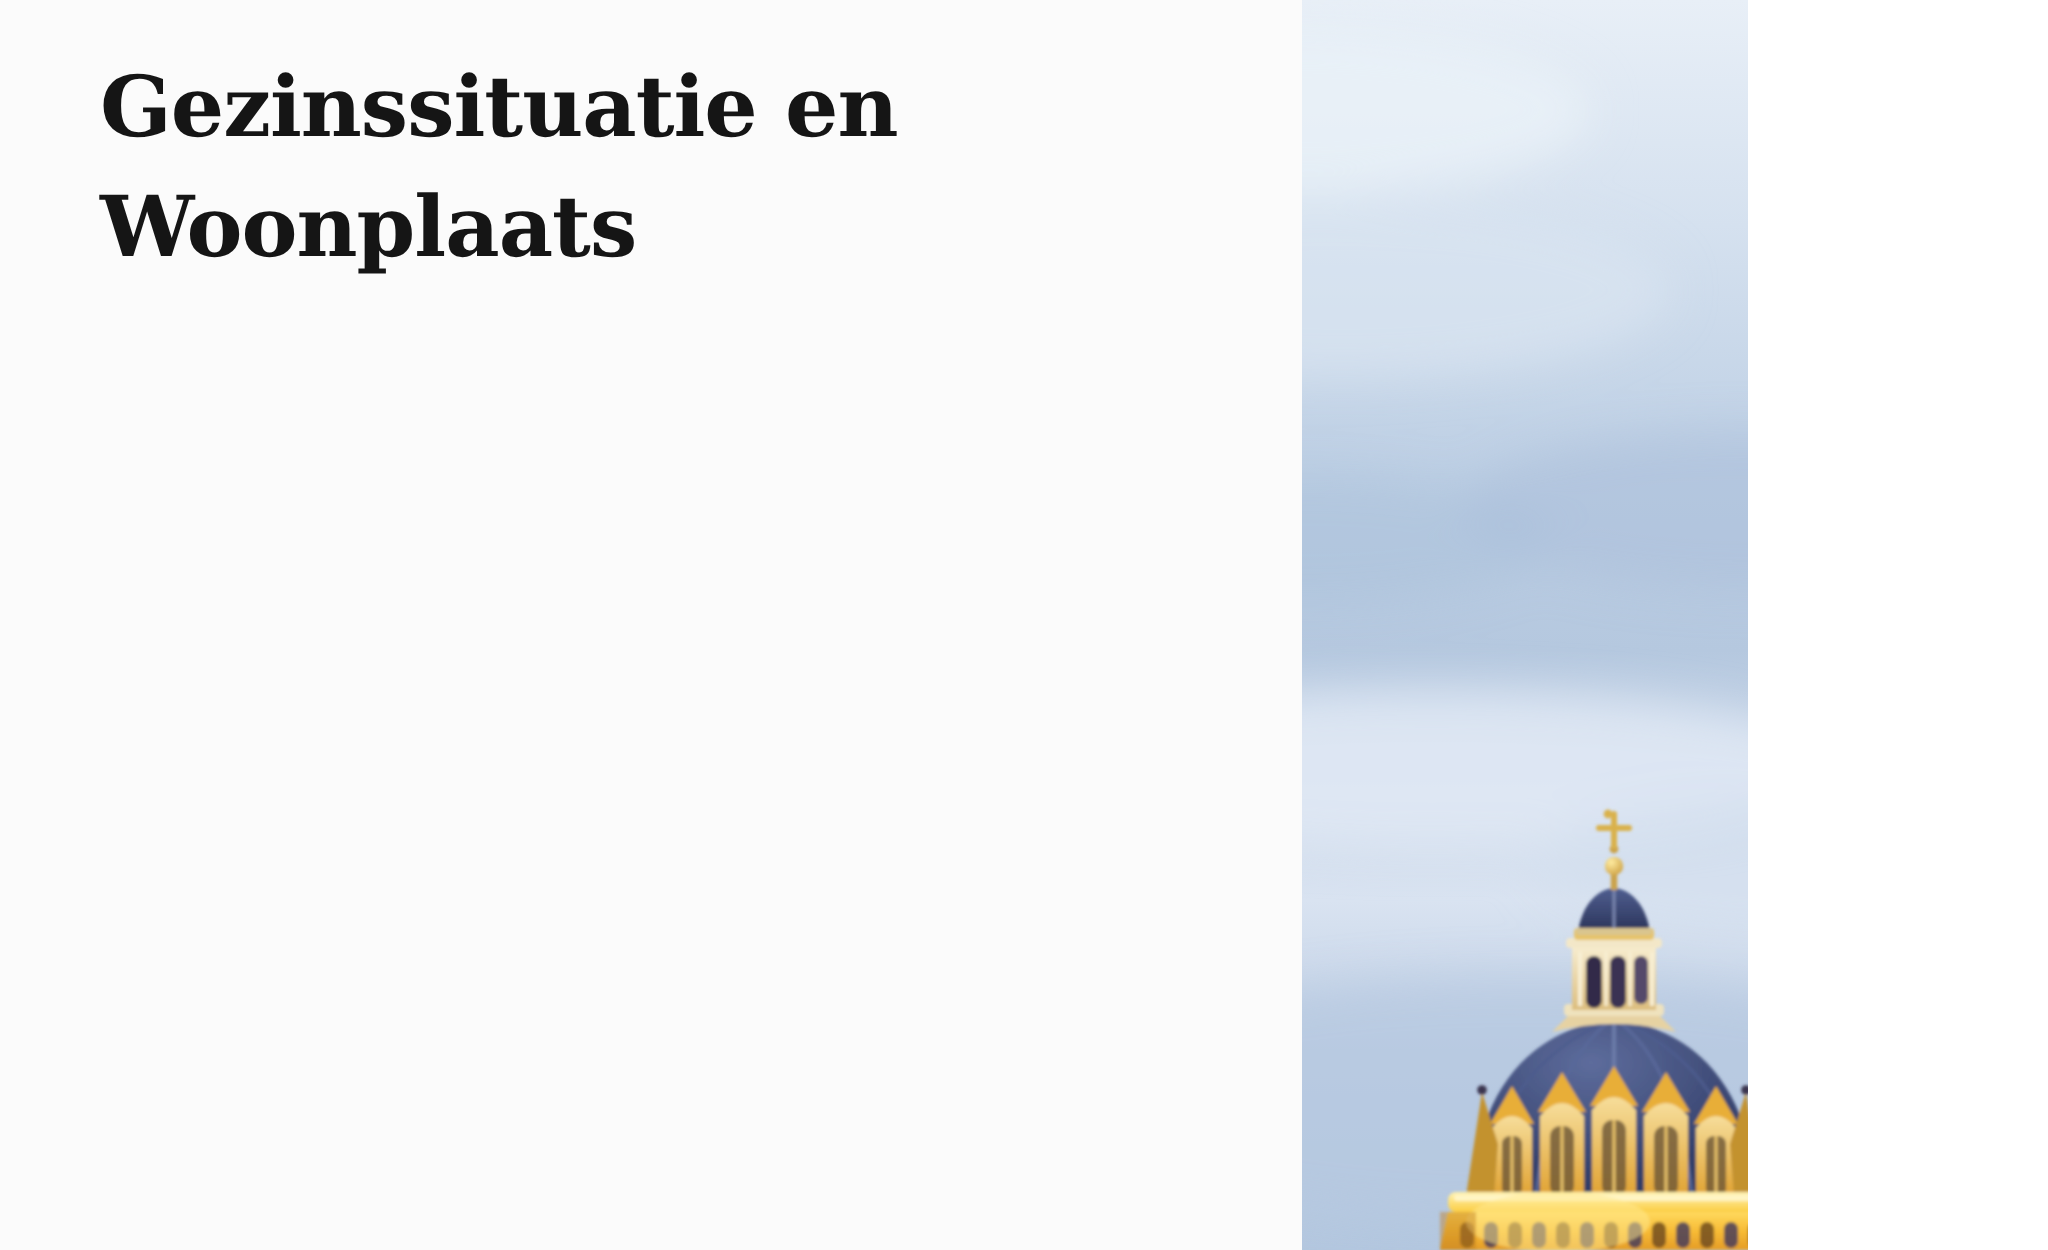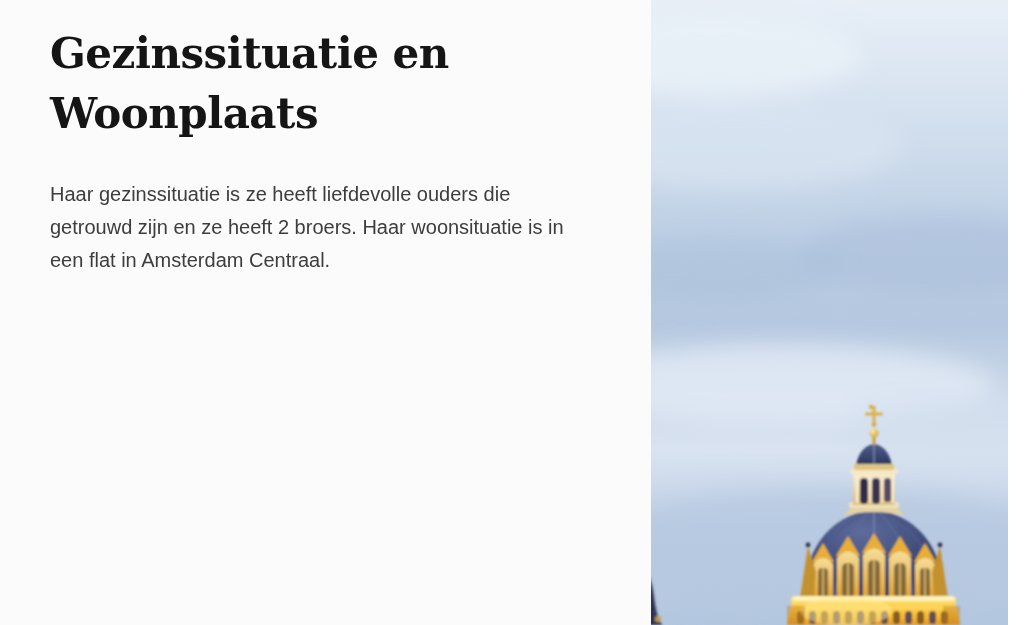--- a/index.html
+++ b/index.html
@@ -2,21 +2,21 @@
 <html><head>
 <meta charset="utf-8">
 <style>
   html, body {
     margin: 0;
     padding: 0;
     background: #ffffff;
     font-family: "Liberation Sans", "DejaVu Sans", sans-serif;
   }
   .page {
-    width: 1008px;
+    width: 874px;
     height: 625px;
     display: flex;
     overflow: hidden;
     background: #6d28d9;
   }
   .text-panel {
     flex: 0 0 651px;
     box-sizing: border-box;
     background: #fbfbfb;
     padding: 24px 25px 0 50px;
@@ -49,21 +49,20 @@
     height: 100%;
   }
 </style>
 </head>
 <body>
 
 <div class="page">
 
   <div class="text-panel">
     <h1 class="page-title">Gezinssituatie en Woonplaats</h1>
-    <p class="body-paragraph">Haar gezinssituatie is ze heeft liefdevolle ouders die getrouwd zijn en ze heeft 2 broers. Haar woonsituatie is in een flat in Amsterdam Centraal.</p>
   </div>
 
   <div class="image-panel" aria-label="Gilded basilica dome with cross against a pale blue cloudy sky">
     <svg viewBox="0 0 373 625" preserveAspectRatio="xMidYMid slice" role="img">
       <defs>
         <linearGradient id="skyGrad" x1="0" y1="0" x2="0" y2="1">
           <stop offset="0" stop-color="#e8eff7"></stop>
           <stop offset="0.18" stop-color="#d5e1ef"></stop>
           <stop offset="0.38" stop-color="#bdcfe4"></stop>
           <stop offset="0.52" stop-color="#b5c8df"></stop>

